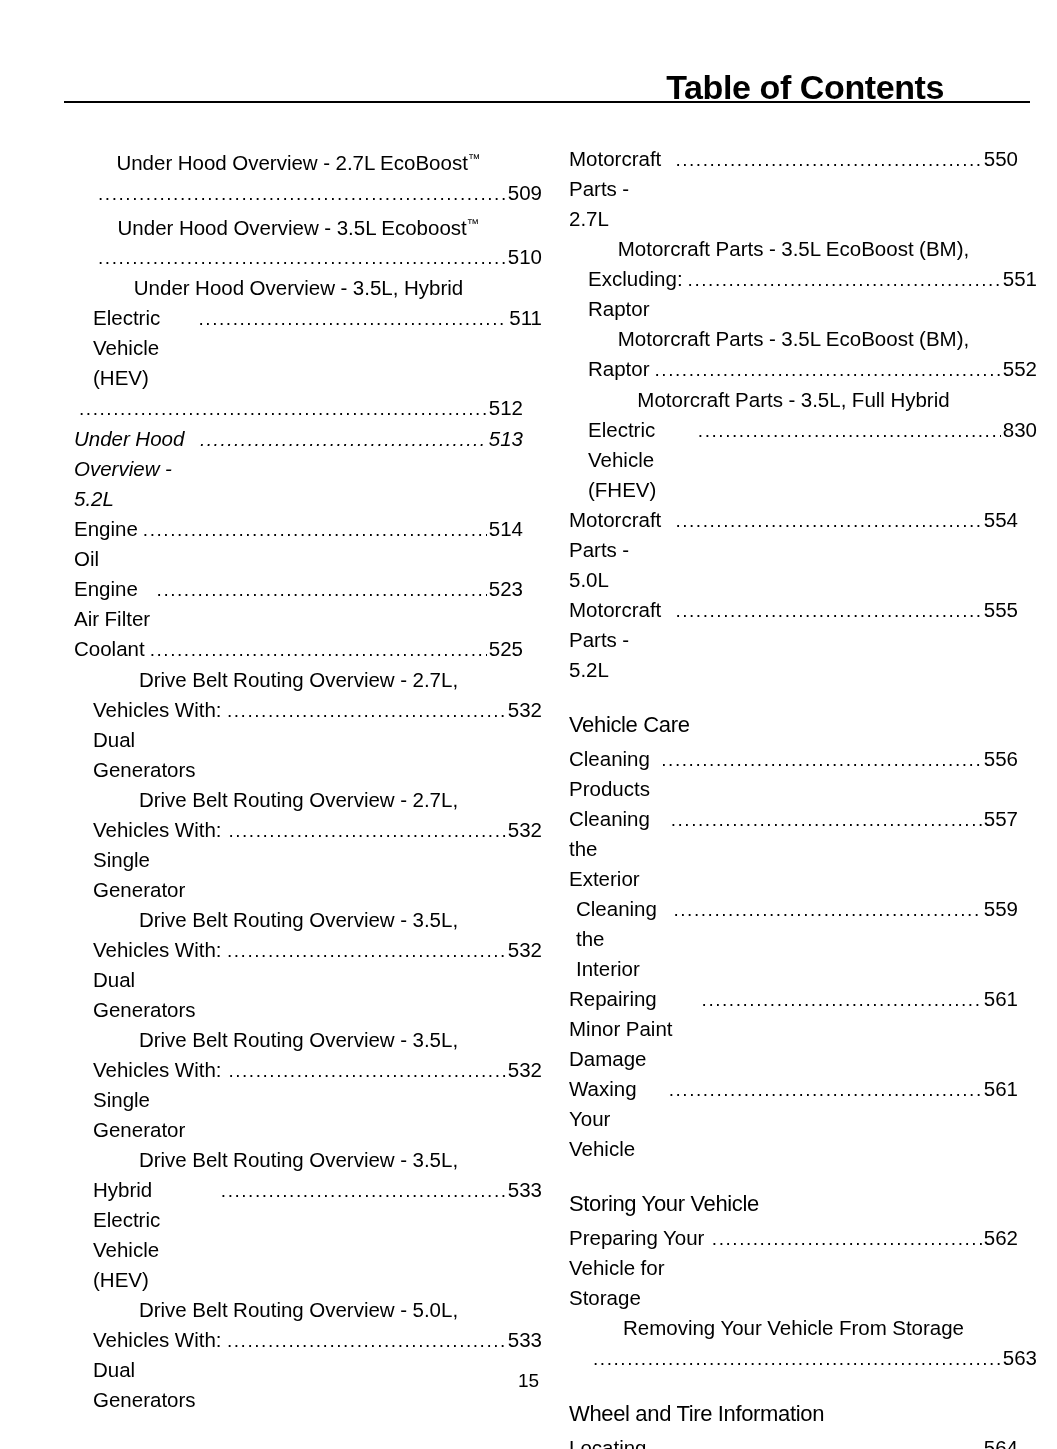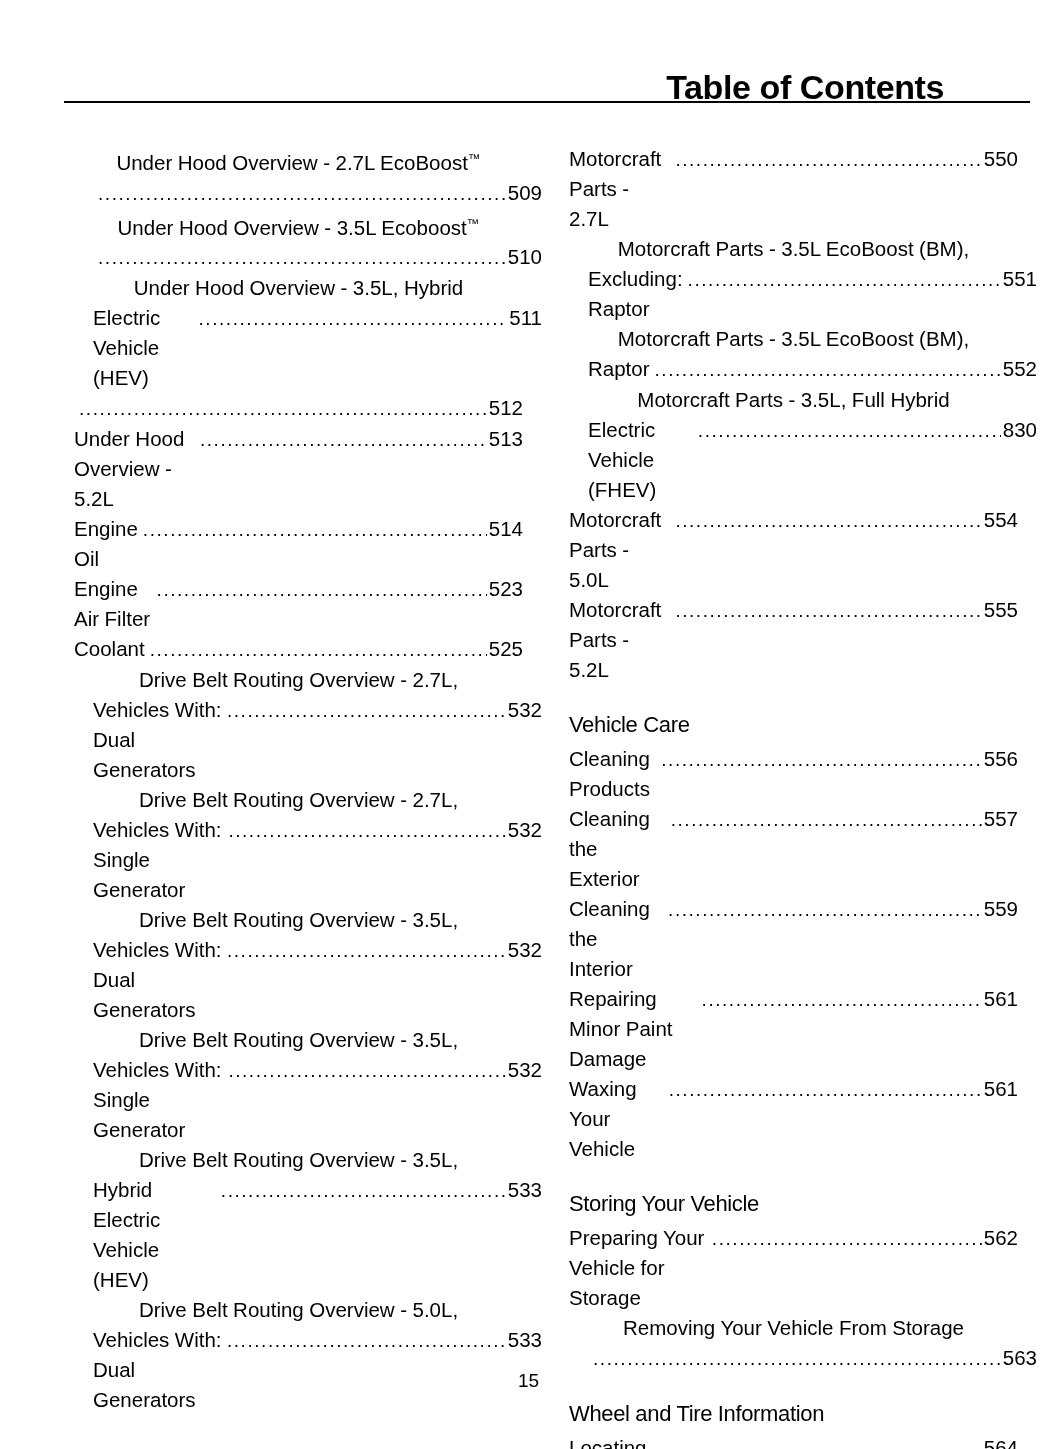--- a/index.html
+++ b/index.html
@@ -167,21 +167,21 @@
             <span class="dots">..........................................................................................</span>
             <span class="num">511</span>
           </div>
         </div>
         <div class="toc-entry" style="padding-left: 0px;">
           <div class="line">
             <span class="dots">..........................................................................................</span>
             <span class="num">512</span>
           </div>
         </div>
-        <div class="toc-entry" style="padding-left: 0px;">
+        <div class="toc-entry" style="padding-left: 0px; font-style: italic;">
           <div class="line">
             <span class="txt">Under Hood Overview - 5.2L</span>
             <span class="dots">..........................................................................................</span>
             <span class="num">513</span>
           </div>
         </div>
         <div class="toc-entry" style="padding-left: 0px;">
           <div class="line">
             <span class="txt">Engine Oil</span>
             <span class="dots">..........................................................................................</span>
@@ -332,21 +332,21 @@
             <span class="num">556</span>
           </div>
         </div>
         <div class="toc-entry" style="padding-left: 0px;">
           <div class="line">
             <span class="txt">Cleaning the Exterior</span>
             <span class="dots">..........................................................................................</span>
             <span class="num">557</span>
           </div>
         </div>
-        <div class="toc-entry" style="padding-left: 0px;">
+        <div class="toc-entry" style="padding-left: 0px; margin-left: 7px;">
           <div class="line">
             <span class="txt">Cleaning the Interior</span>
             <span class="dots">..........................................................................................</span>
             <span class="num">559</span>
           </div>
         </div>
         <div class="toc-entry" style="padding-left: 0px;">
           <div class="line">
             <span class="txt">Repairing Minor Paint Damage</span>
             <span class="dots">..........................................................................................</span>

